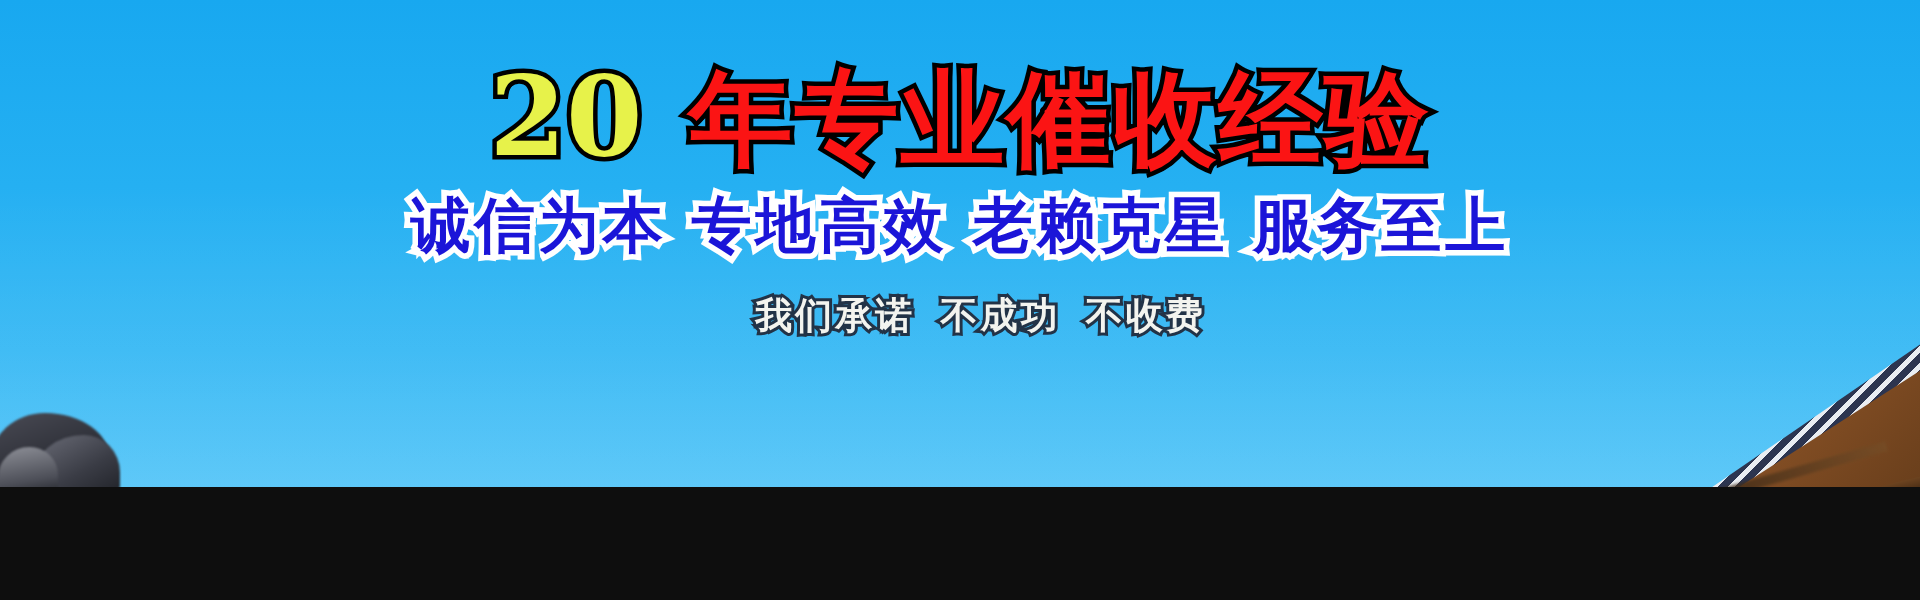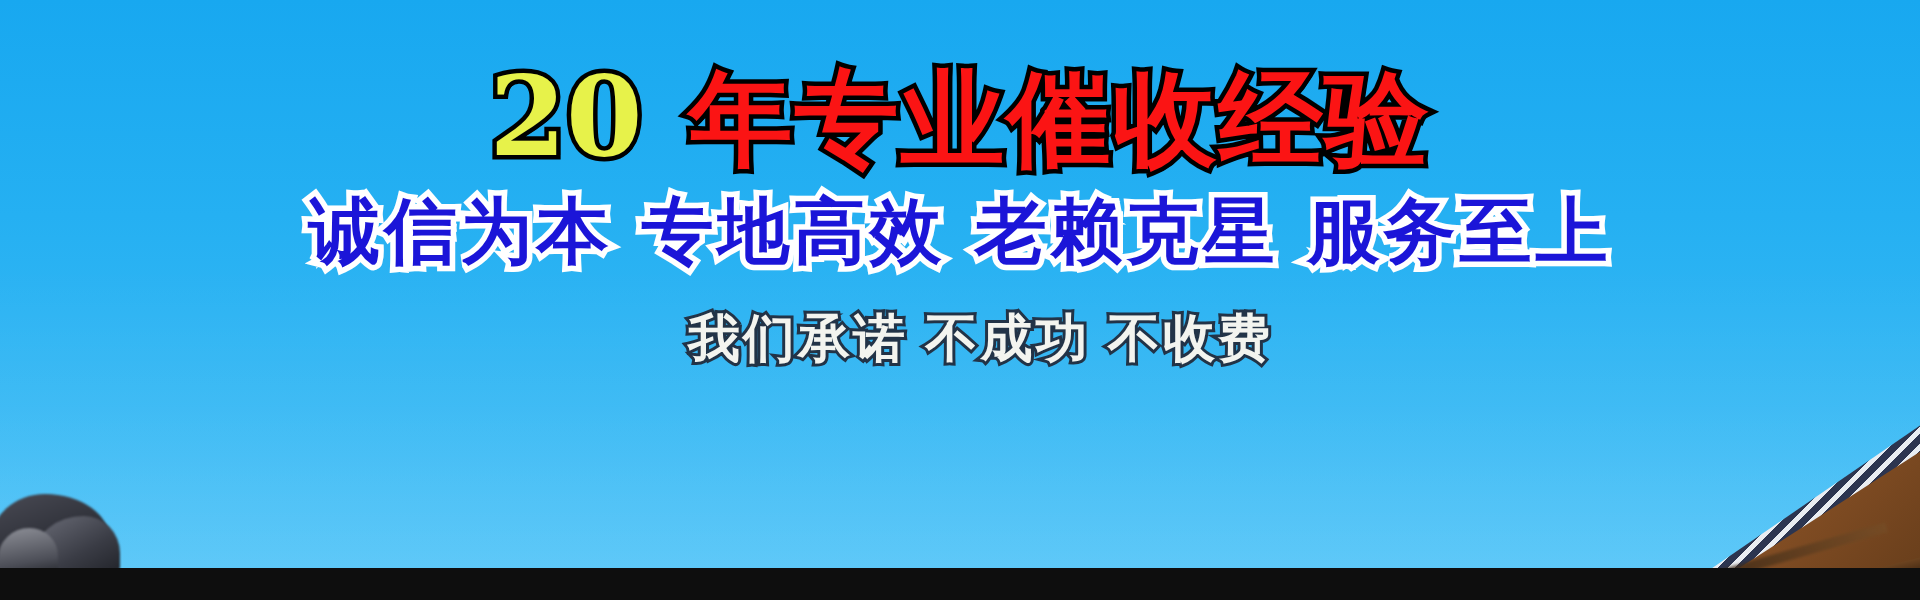--- a/index.html
+++ b/index.html
@@ -5,21 +5,21 @@
 <style>
   html, body {
     margin: 0;
     padding: 0;
     background: #0e0e0e;
   }
 
   .banner {
     position: relative;
     width: 1920px;
-    height: 568px;
+    height: 487px;
     overflow: hidden;
     font-family: "DejaVu Sans", "Liberation Sans", sans-serif;
     background: linear-gradient(to bottom, #18a8f0 0%, #25b0f2 38%, #36b8f4 72%, #4cc2f7 100%);
   }
 
   
   .sky-haze {
     position: absolute;
     left: 0; right: 0; bottom: 0;
     height: 300px;
@@ -146,41 +146,41 @@
     font-family: "DejaVu Serif", "Liberation Serif", serif;
     font-weight: 700;
     margin-right: 10px;
   }
   .headline .cn {
     color: #fb1414;
     margin-left: 36px;
   }
 
   .tagline {
-    font-size: 72px;
+    font-size: 60px;
     font-weight: 700;
     color: #1b15d8;
     letter-spacing: 4px;
     white-space: nowrap;
     line-height: 1.05;
     -webkit-text-stroke: 11px #ffffff;
     paint-order: stroke fill;
     margin-bottom: 34px;
     font-family: "DejaVu Sans", "Liberation Sans", sans-serif;
   }
 
   .promise {
-    font-size: 52px;
+    font-size: 37px;
     font-weight: 700;
     color: #f3f4ef;
     letter-spacing: 3px;
     white-space: nowrap;
     -webkit-text-stroke: 6px #223347;
     paint-order: stroke fill;
-    font-family: Liberation Sans, sans-serif;
+    font-family: Liberation Mono, monospace;
     margin-left: 41px;
   }
 </style>
 </head>
 <body>
 
 <div class="banner">
 
   <div class="sky-haze"></div>
 

